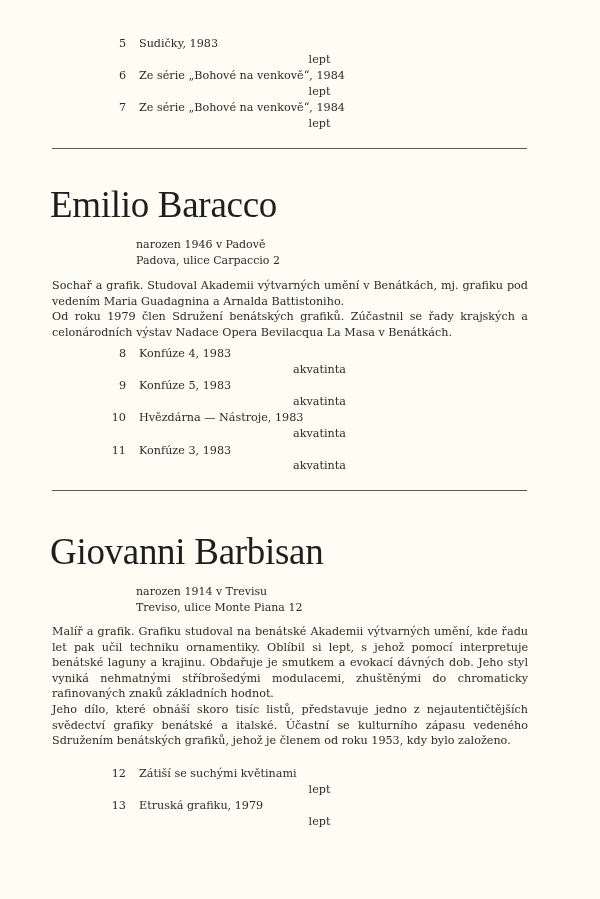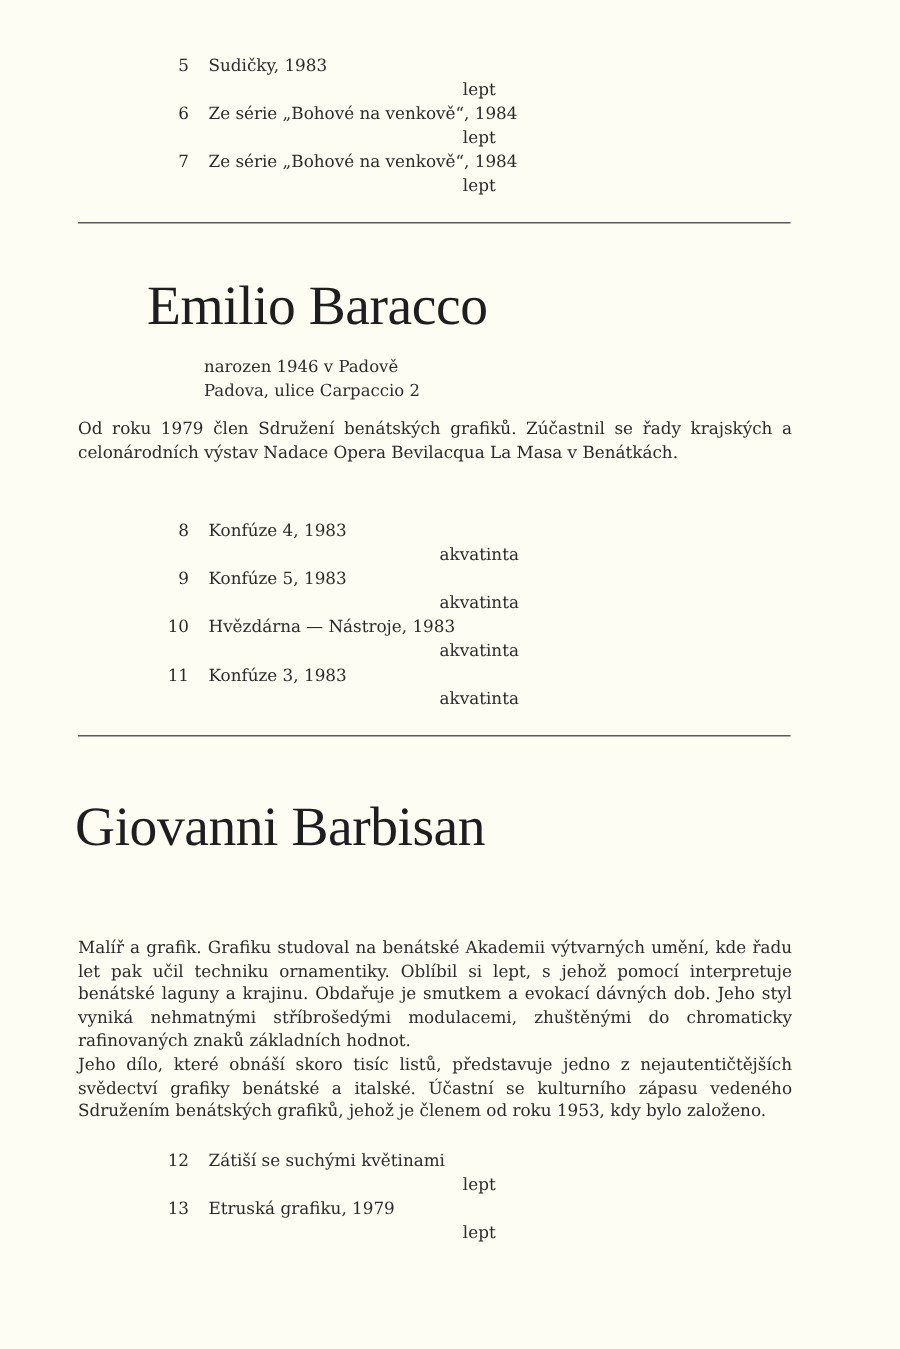--- a/index.html
+++ b/index.html
@@ -45,26 +45,27 @@
     </div>
     <div class="work">
       <span class="num">7</span>
       <span class="title">Ze série „Bohové na venkově“,</span><span> 1984</span>
       <span class="tech">lept</span>
     </div>
   </div>
 
   <div class="rule" style="top:148px;"></div>
 
-  <h1 class="artist-name" style="top:183px;margin-left:48px;">Emilio Baracco</h1>
+  <h1 class="artist-name" style="top:183px;">Emilio Baracco</h1>
   <div class="meta" style="top:237px;">
     <div>narozen 1946 v Padově</div>
     <div>Padova, ulice Carpaccio 2</div>
   </div>
   <div class="bio" style="top:278px;">
+    <p>Sochař a grafik. Studoval Akademii výtvarných umění v Benátkách, mj. grafiku pod vedením Maria Guadagnina a Arnalda Battistoniho.</p>
     <p>Od roku 1979 člen Sdružení benátských grafiků. Zúčastnil se řady krajských a celonárodních výstav Nadace Opera Bevilacqua La Masa v Benátkách.</p>
   </div>
   <div class="works" style="top:346px;">
     <div class="work">
       <span class="num">8</span>
       <span class="title">Konfúze 4,</span><span> 1983</span>
       <span class="tech">akvatinta</span>
     </div>
     <div class="work">
       <span class="num">9</span>
@@ -79,20 +80,24 @@
     <div class="work">
       <span class="num">11</span>
       <span class="title">Konfúze 3,</span><span> 1983</span>
       <span class="tech">akvatinta</span>
     </div>
   </div>
 
   <div class="rule" style="top:490px;"></div>
 
   <h1 class="artist-name" style="top:530px;">Giovanni Barbisan</h1>
+  <div class="meta" style="top:584px;">
+    <div>narozen 1914 v Trevisu</div>
+    <div>Treviso, ulice Monte Piana 12</div>
+  </div>
   <div class="bio" style="top:624px;">
     <p>Malíř a grafik. Grafiku studoval na benátské Akademii výtvarných umění, kde řadu let pak učil techniku ornamentiky. Oblíbil si lept, s jehož pomocí interpretuje benátské laguny a krajinu. Obdařuje je smutkem a evokací dávných dob. Jeho styl vyniká nehmatnými stříbrošedými modulacemi, zhuštěnými do chromaticky rafinovaných znaků základních hodnot.</p>
     <p>Jeho dílo, které obnáší skoro tisíc listů, představuje jedno z nejautentičtějších svědectví grafiky benátské a italské. Účastní se kulturního zápasu vedeného Sdružením benátských grafiků, jehož je členem od roku 1953, kdy bylo založeno.</p>
   </div>
   <div class="works" style="top:766px;">
     <div class="work">
       <span class="num">12</span>
       <span class="title">Zátiší se suchými květinami</span><span></span>
       <span class="tech">lept</span>
     </div>

